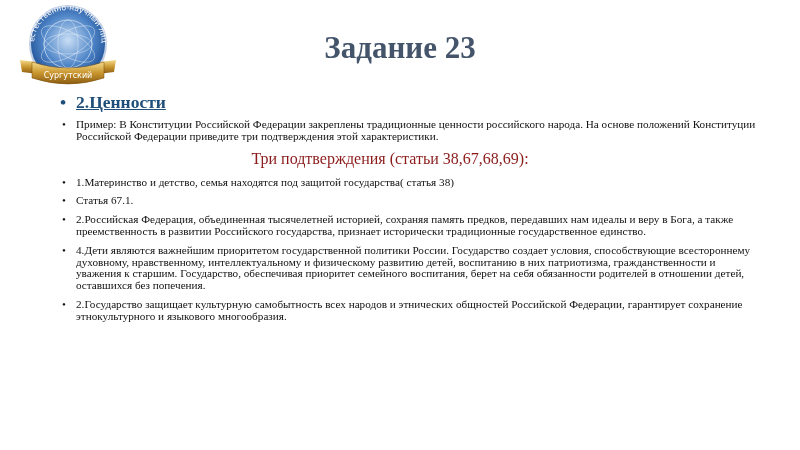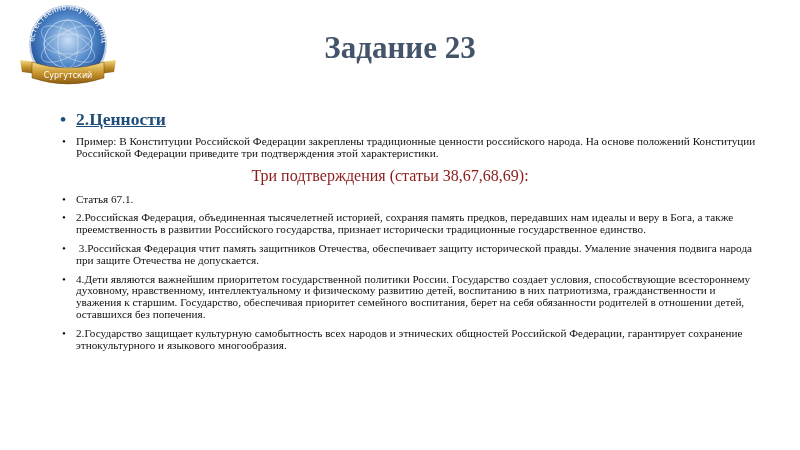--- a/index.html
+++ b/index.html
@@ -1,20 +1,20 @@
 <!DOCTYPE html>
 <html><head>
   <meta charset="utf-8">
   <style>
     html, body { margin:0; padding:0; }
     body { width:800px; height:450px; background:#ffffff; position:relative; overflow:hidden; font-family:"Liberation Serif", serif; color:#111; }
     .logo { position:absolute; left:12px; top:2px; width:112px; height:88px; }
     .title { position:absolute; left:0; top:30px; width:800px; text-align:center; font-size:31px; font-weight:bold; color:#44546a; }
     .content { position:absolute; left:60px; top:92px; width:700px; }
-    .heading { font-size:17.5px; font-weight:bold; color:#1f4e79; text-decoration:underline; margin-bottom:6px; position:relative; padding-left:16px;margin-top:17px; }
+    .heading { font-size:17.5px; font-weight:bold; color:#1f4e79; text-decoration:underline; margin-bottom:6px; position:relative; padding-left:16px; }
     .heading::before { content:"•"; position:absolute; left:0; top:0; color:#1f4e79; text-decoration:none; }
     .item { font-size:11.2px; line-height:11.8px; position:relative; padding-left:16px; margin-bottom:7px; }
     .item::before { content:"•"; position:absolute; left:2px; top:0; }
     .center-red { font-size:16px; color:#8b1a1a; text-align:center; margin:0 0 9px 0; padding-right:40px; }
     b { font-weight:normal; }
   </style>
 </head>
 <body>
 
 <div class="logo">
@@ -51,27 +51,27 @@
 <div class="content">
   <div class="heading">2.Ценности</div>
 
   <div class="item">
     <span>Пример: В Конституции Российской Федерации закреплены </span><b>традиционные ценности российского народа</b><span>. На основе положений Конституции Российской Федерации приведите три подтверждения этой характеристики.</span>
   </div>
 
   <div class="center-red">Три подтверждения (статьи 38,67,68,69):</div>
 
   <div class="item">
+    <b>1.</b><span>Материнство и детство, </span><b>семья находятся под защитой государства( статья 38)</b>
+  </div>
+  <div class="item">
     <b>Статья 67.1.</b>
   </div>
   <div class="item">
     <b>2.</b><span>Российская Федерация, объединенная тысячелетней историей, </span><b>сохраняя память предков,</b><span> передавших нам идеалы и веру в Бога, а также преемственность в развитии Российского государства, признает исторически традиционные государственное единство.</span>
-  </div>
-  <div class="item">
-    &nbsp;<b>3.</b><span>Российская Федерация </span><b>чтит память защитников Отечества, обеспечивает защиту исторической правды</b><span>. Умаление значения подвига народа при защите Отечества не допускается.</span>
   </div>
   <div class="item">
     <b>4.</b><span>Дети являются важнейшим приоритетом государственной политики России. Государство создает условия, способствующие всестороннему духовному, нравственному, интеллектуальному и физическому развитию детей, </span><b>воспитанию в них патриотизма</b><span>, гражданственности и уважения к старшим. Государство, обеспечивая </span><b>приоритет семейного воспитания</b><span>, берет на себя обязанности родителей в отношении детей, оставшихся без попечения.</span>
   </div>
   <div class="item">
     <b>2.</b><b>Государство защищает культурную самобытность всех народов и этнических общностей</b><span> Российской Федерации, гарантирует сохранение этнокультурного и языкового многообразия.</span>
   </div>
 </div>
 
 </body></html>

